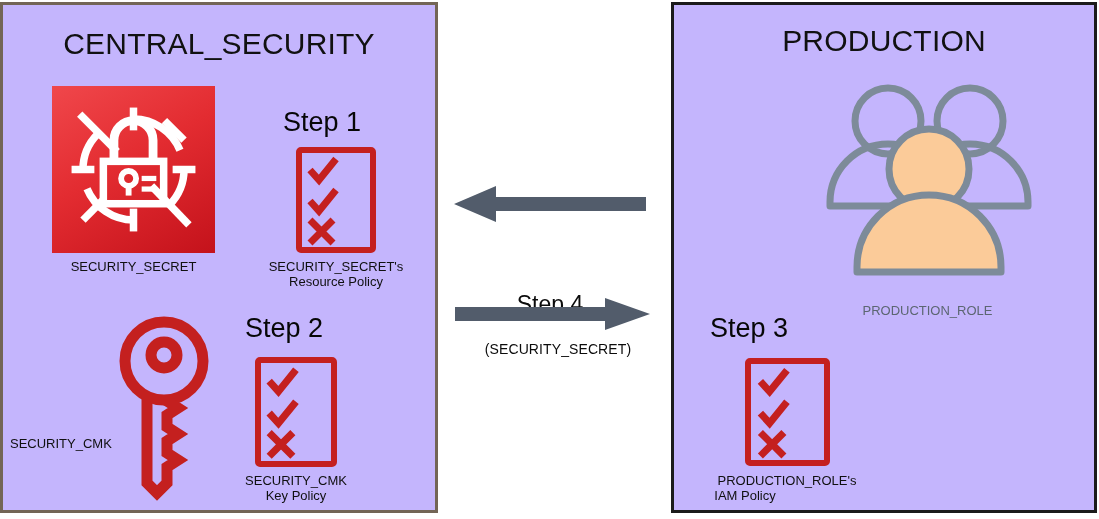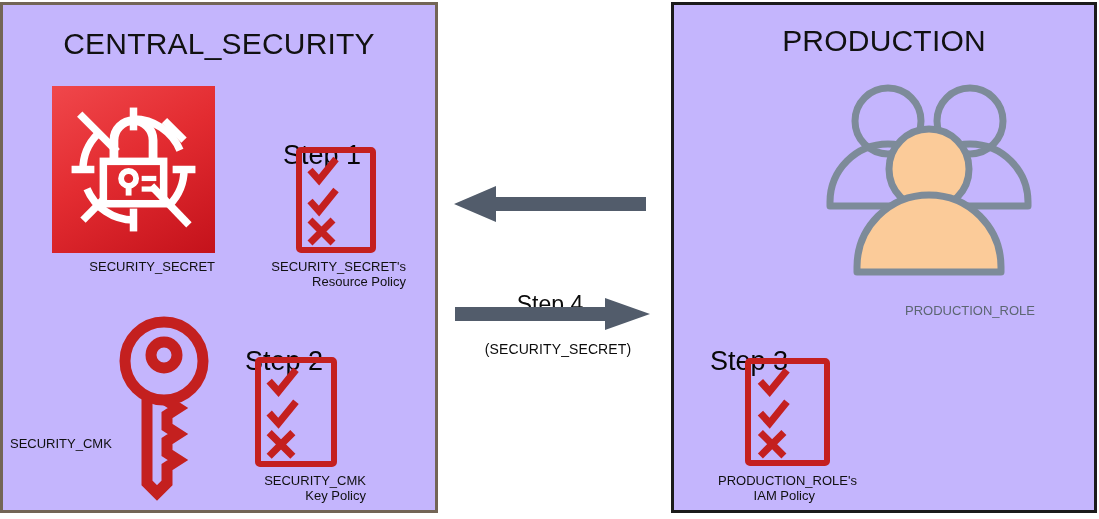--- a/index.html
+++ b/index.html
@@ -46,32 +46,31 @@
     letter-spacing: 0.2px;
     white-space: nowrap;
   }
   #panel-left .panel-title { top: 22px; }
   #panel-right .panel-title { top: 19px; }
 
   
   .node { position: absolute; }
   .node-caption {
     position: absolute;
-    text-align: right;
+    text-align: center;
     font-size: 13px;
     color: #101010;
     line-height: 15px;
     white-space: nowrap;
   }
   .step-label {
     position: absolute;
     font-size: 27px;
     color: #070707;
     white-space: nowrap;
-    margin-top: 33px;
   }
 
   
   #secret-tile {
     left: 52px;
     top: 86px;
     width: 163px;
     height: 167px;
     background: linear-gradient(150deg, #f0474b 0%, #e32c31 45%, #c4121b 100%);
   }

